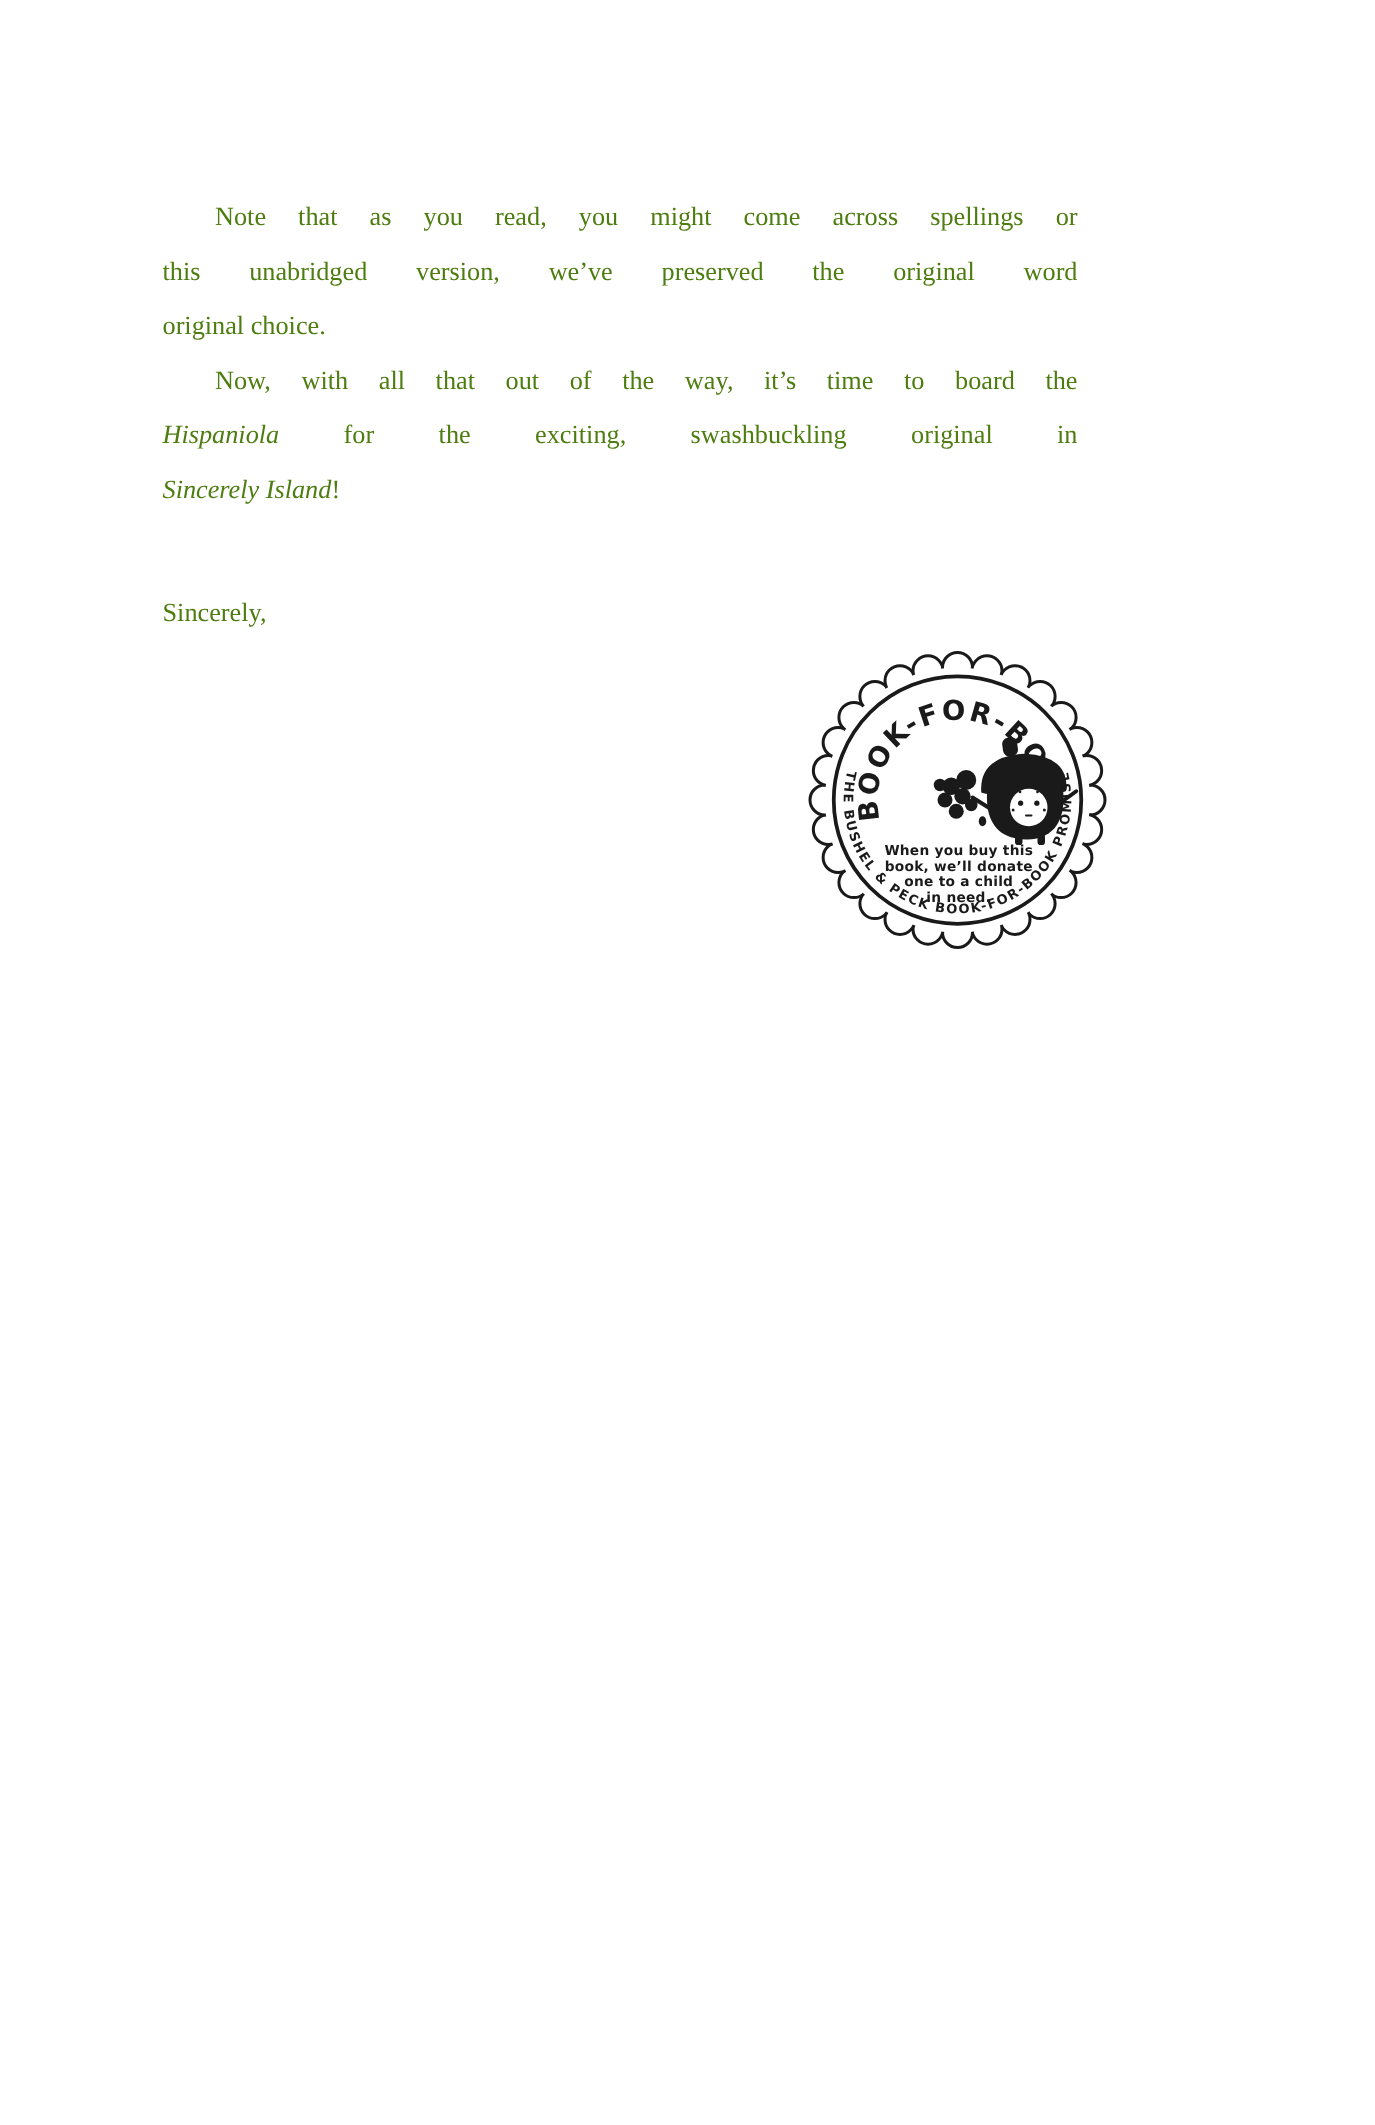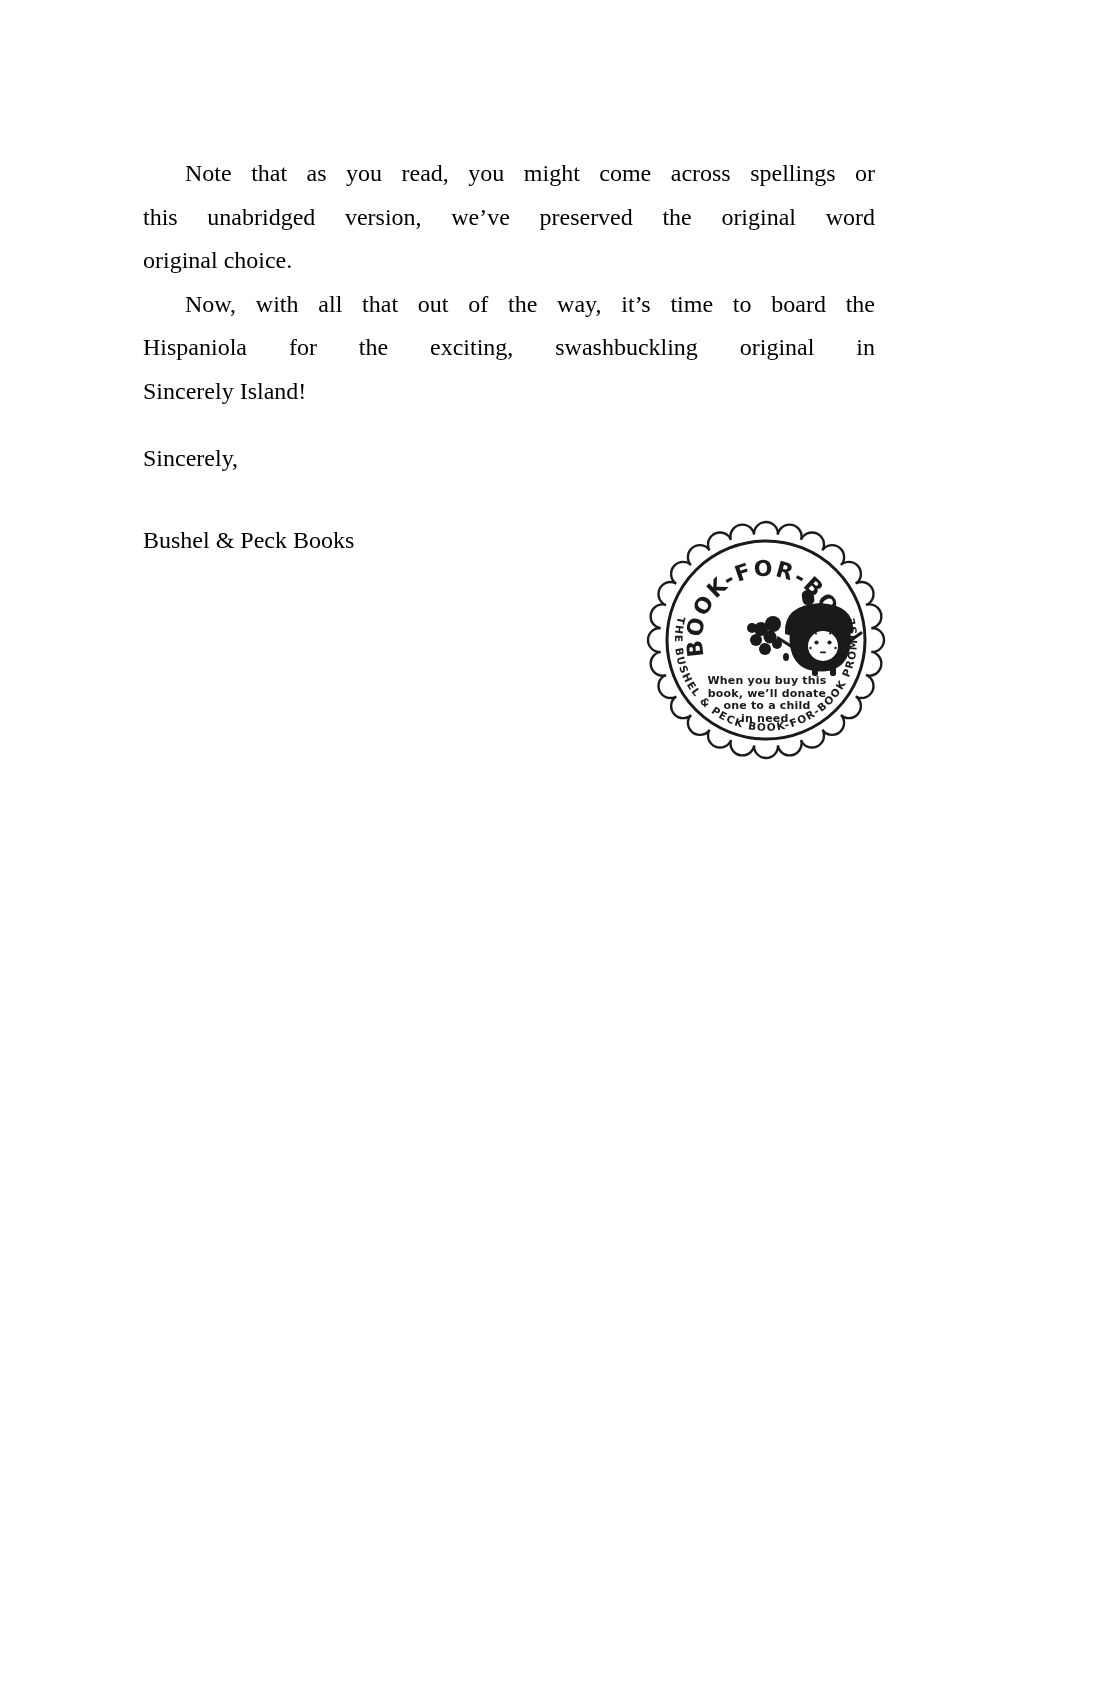--- a/index.html
+++ b/index.html
@@ -5,31 +5,31 @@
   html, body { margin: 0; padding: 0; }
   body {
     width: 1100px; height: 1700px;
     background: #ffffff;
     font-family: "Liberation Serif", serif;
     position: relative;
     overflow: hidden;
   }
   .text-block {
     position: absolute;
-    left: 143px; top: 152px;
+    left: 130px; top: 152px;
     width: 732px;
-    font-size: 24px;
+    font-size: 21px;
     line-height: 43.5px;
-    color: #000000;
+    color: #4d7c0f;
   }
   .line { height: 43.5px; }
   .just { text-align: justify; text-align-last: justify; }
   .indent { padding-left: 42px; }
-  .it { }
-  .sig-salutation { margin-top: 24px; }
+  .it { font-style: italic; }
+  .sig-salutation { margin-top: 56px; }
   .sig-name { margin-top: 38px; }
   .seal-wrap {
     position: absolute;
     left: 646px; top: 520px;
     width: 240px; height: 240px;
   }
   svg { overflow: visible; }
   .seal-text {
     font-family: "DejaVu Sans", sans-serif;
     font-weight: bold;
@@ -44,21 +44,20 @@
 
 <div class="text-block">
   <div class="line just indent"><span>Note that as you read, you might come across spellings or</span></div>
   <div class="line just"><span>this unabridged version, we’ve preserved the original word</span></div>
   <div class="line"><span>original choice.</span></div>
   <div class="line just indent"><span>Now, with all that out of the way, it’s time to board the</span></div>
   <div class="line just"><span class="it">Hispaniola</span><span> for the exciting, swashbuckling original in</span></div>
   <div class="line"><span class="it">Sincerely Island</span><span>!</span></div>
 
   <div class="sig-salutation">Sincerely,</div>
-  <div class="sig-name">Bushel &amp; Peck Books</div>
 </div>
 
 <div class="seal-wrap">
   <svg viewBox="0 0 240 240" width="240" height="240" xmlns="http://www.w3.org/2000/svg">
     <defs>
       <path id="topArc" d="M 57.4 133.3 A 64 64 0 1 1 182.6 133.3"></path>
       <path id="botArc" d="M 33.9 90.3 A 91 91 0 1 0 206.1 90.3"></path>
     </defs>
 
     <g id="scallops">

